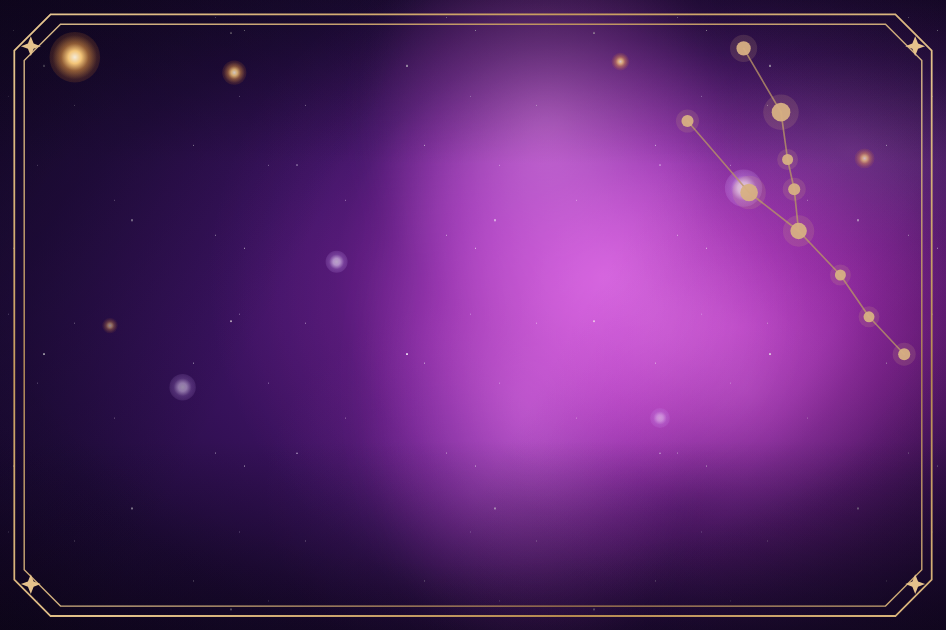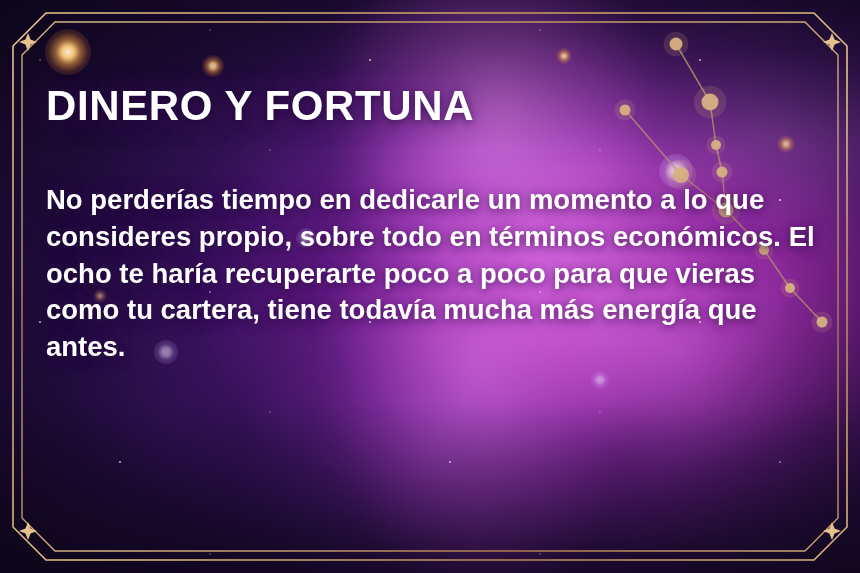--- a/index.html
+++ b/index.html
@@ -200,17 +200,15 @@
       <g fill="#e5c28c">
         <path d="M 28,33 L 30.6,39.6 L 37,42 L 30.6,44.4 L 28,51 L 25.4,44.4 L 19,42 L 25.4,39.6 Z"></path>
         <path d="M 832,33 L 834.6,39.6 L 841,42 L 834.6,44.4 L 832,51 L 829.4,44.4 L 823,42 L 829.4,39.6 Z"></path>
         <path d="M 28,522 L 30.6,528.6 L 37,531 L 30.6,533.4 L 28,540 L 25.4,533.4 L 19,531 L 25.4,528.6 Z"></path>
         <path d="M 832,522 L 834.6,528.6 L 841,531 L 834.6,533.4 L 832,540 L 829.4,533.4 L 823,531 L 829.4,528.6 Z"></path>
       </g>
     </svg>
   </div>
 
   <div class="content">
-    <h1 class="title">DINERO Y FORTUNA</h1>
-    <p class="body">No perderías tiempo en dedicarle un momento a lo que consideres propio, sobre todo en términos económicos. El ocho te haría recuperarte poco a poco para que vieras como tu cartera, tiene todavía mucha más energía que antes.</p>
   </div>
 
 </div>
 
 </body></html>

